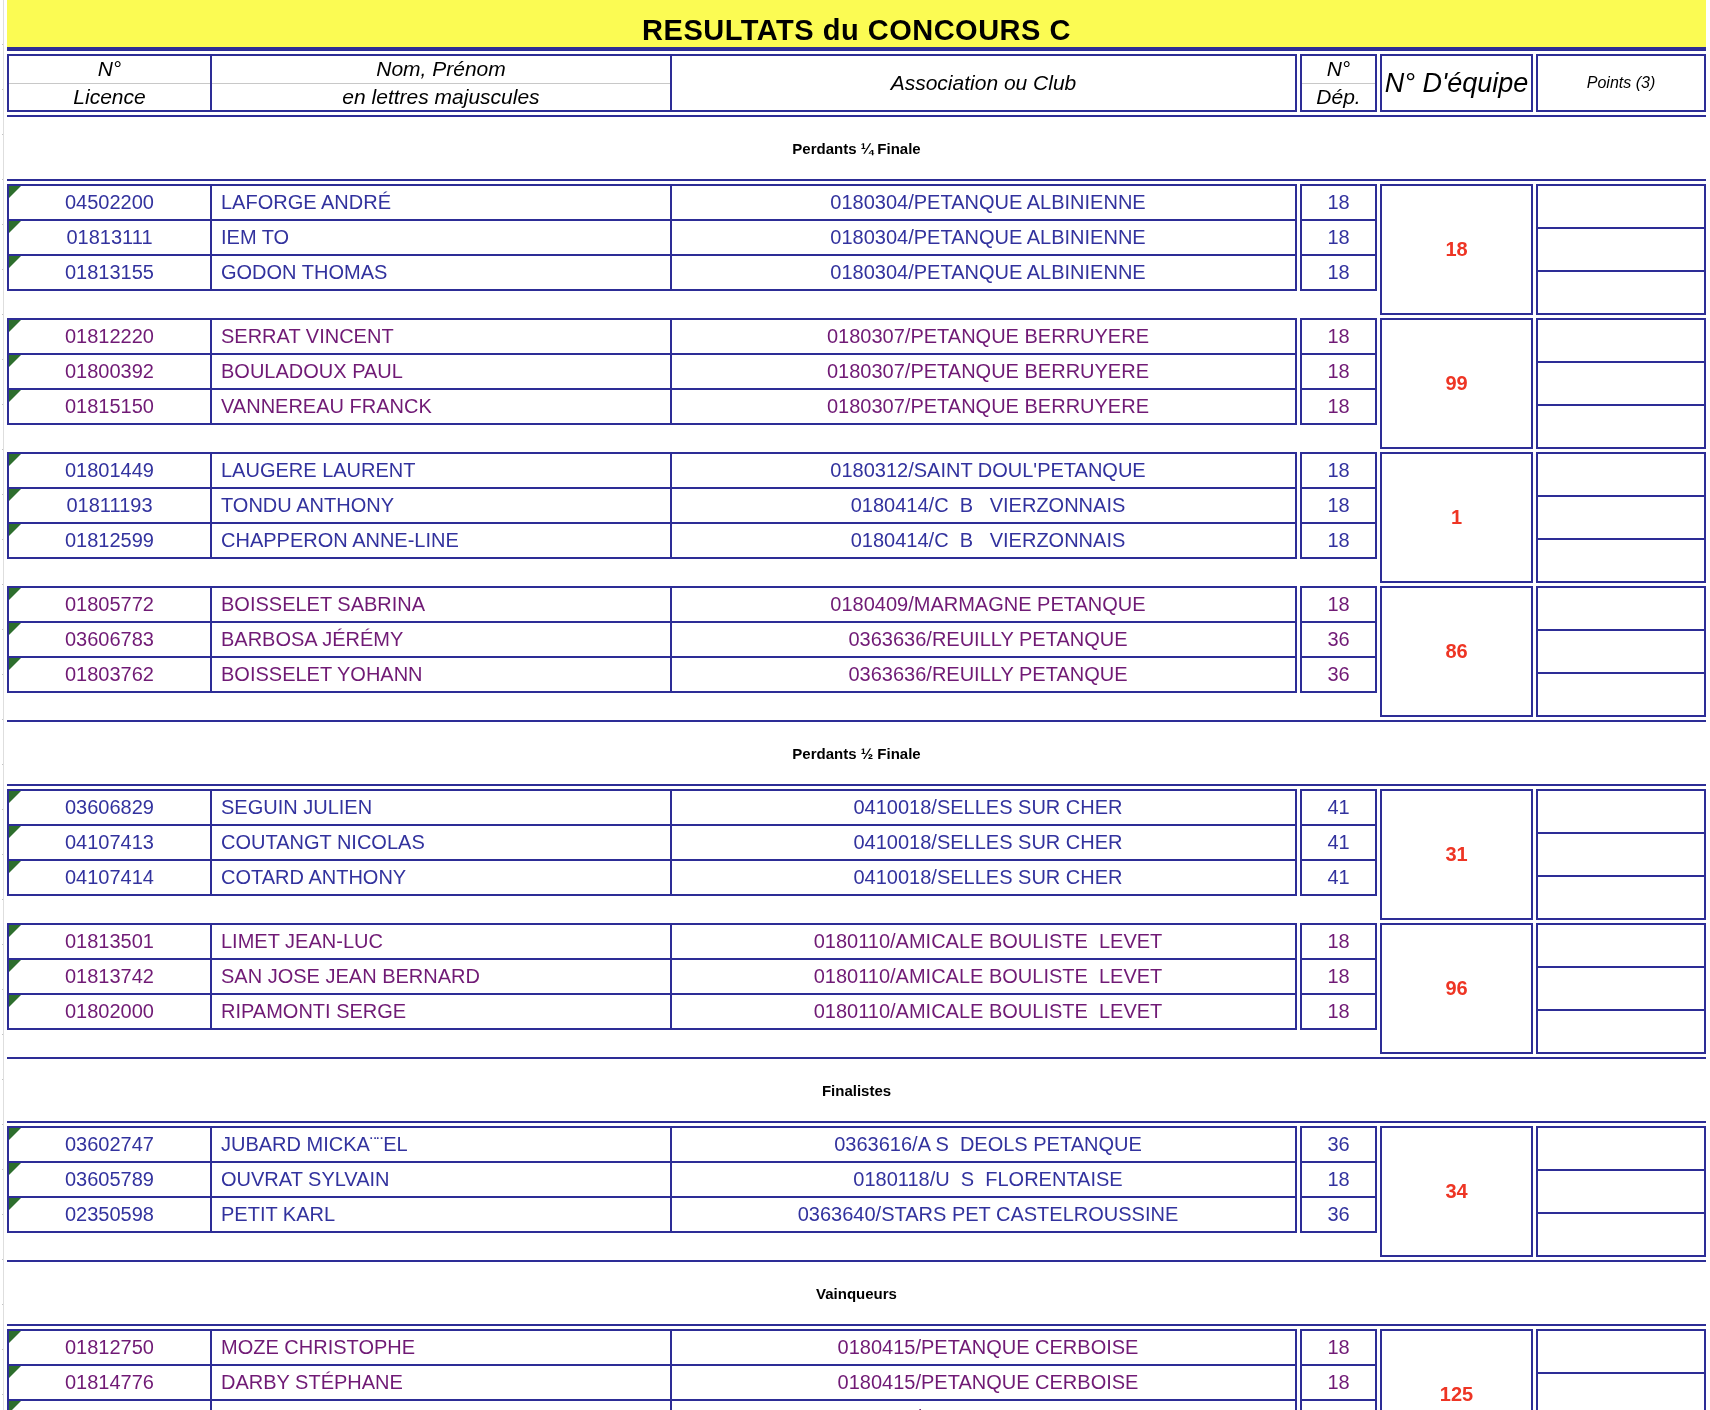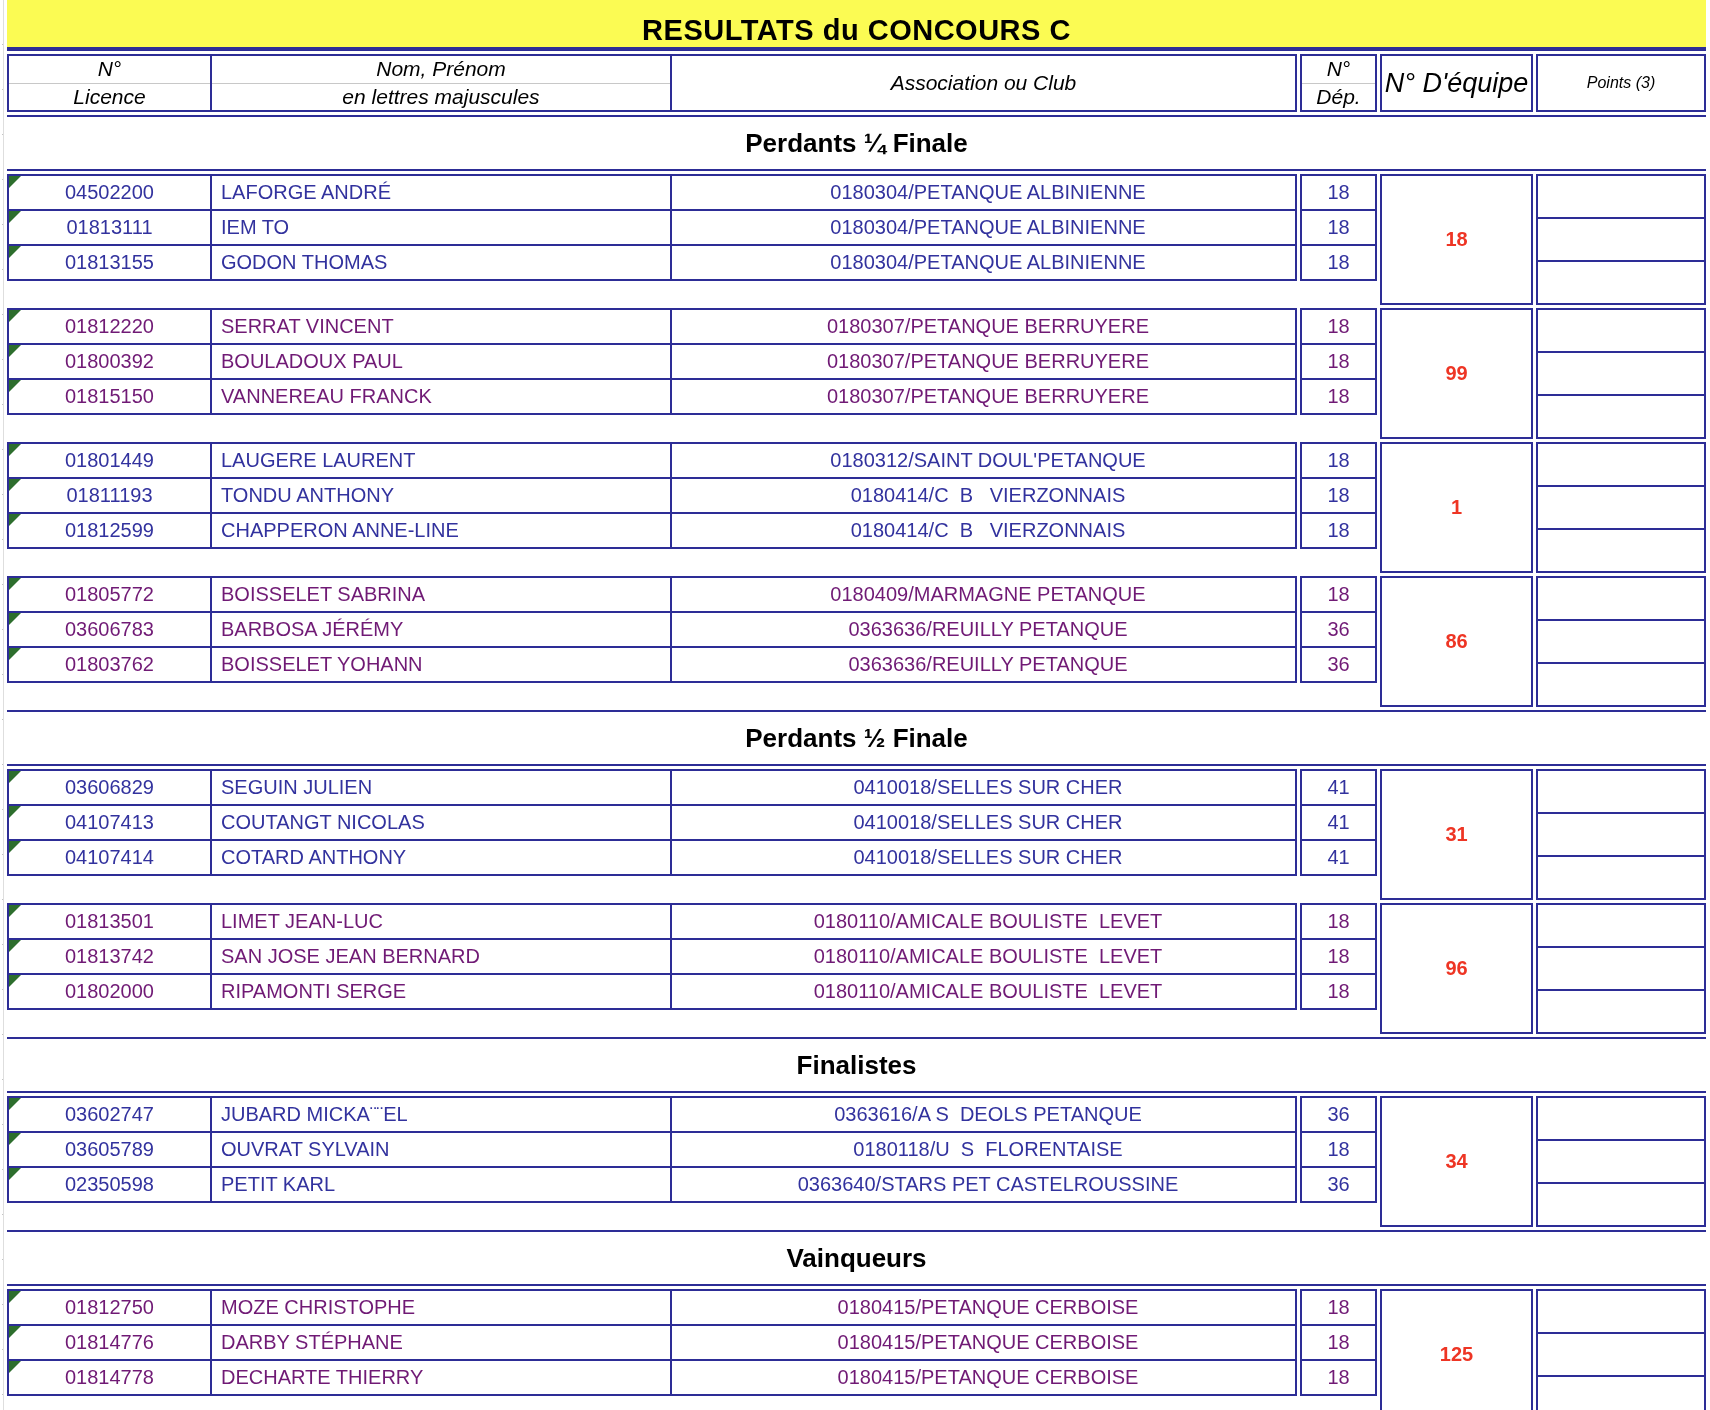--- a/index.html
+++ b/index.html
@@ -43,24 +43,24 @@
   .h-club{width:627px;margin-left:-2px;}
   .h-dep{width:77px;margin-left:3px;}
   .h-eq{width:153px;margin-left:3px;}
   .h-pts{width:170px;margin-left:3px;}
   .split{display:flex;flex-direction:column;width:100%;height:100%;}
   .split>div{flex:1;display:flex;align-items:center;justify-content:center;}
   .split>div:first-child{border-bottom:1px solid #c8c8c8;}
 
   
   .section-row{
-    height:56px;margin:3px 0;
+    height:66px;margin:3px 0;
     border-top:2px solid #2d2d96;border-bottom:2px solid #2d2d96;
     display:flex;align-items:center;justify-content:center;
-    font-size:26px;font-weight:bold;color:#000;background:#fff;
+    font-size:15px;font-weight:bold;color:#000;background:#fff;
   }
 
   
   .team{display:flex;margin-top:3px;}
   .section-row + .team{margin-top:0;}
   .rows{display:flex;flex-direction:column;}
   .player-row{display:flex;height:37px;}
   .player-row + .player-row{margin-top:-2px;border-radius:17px;}
   .c-lic{width:205px;position:relative;}
   .c-nom{width:462px;margin-left:-2px;justify-content:flex-start;padding-left:9px;}

